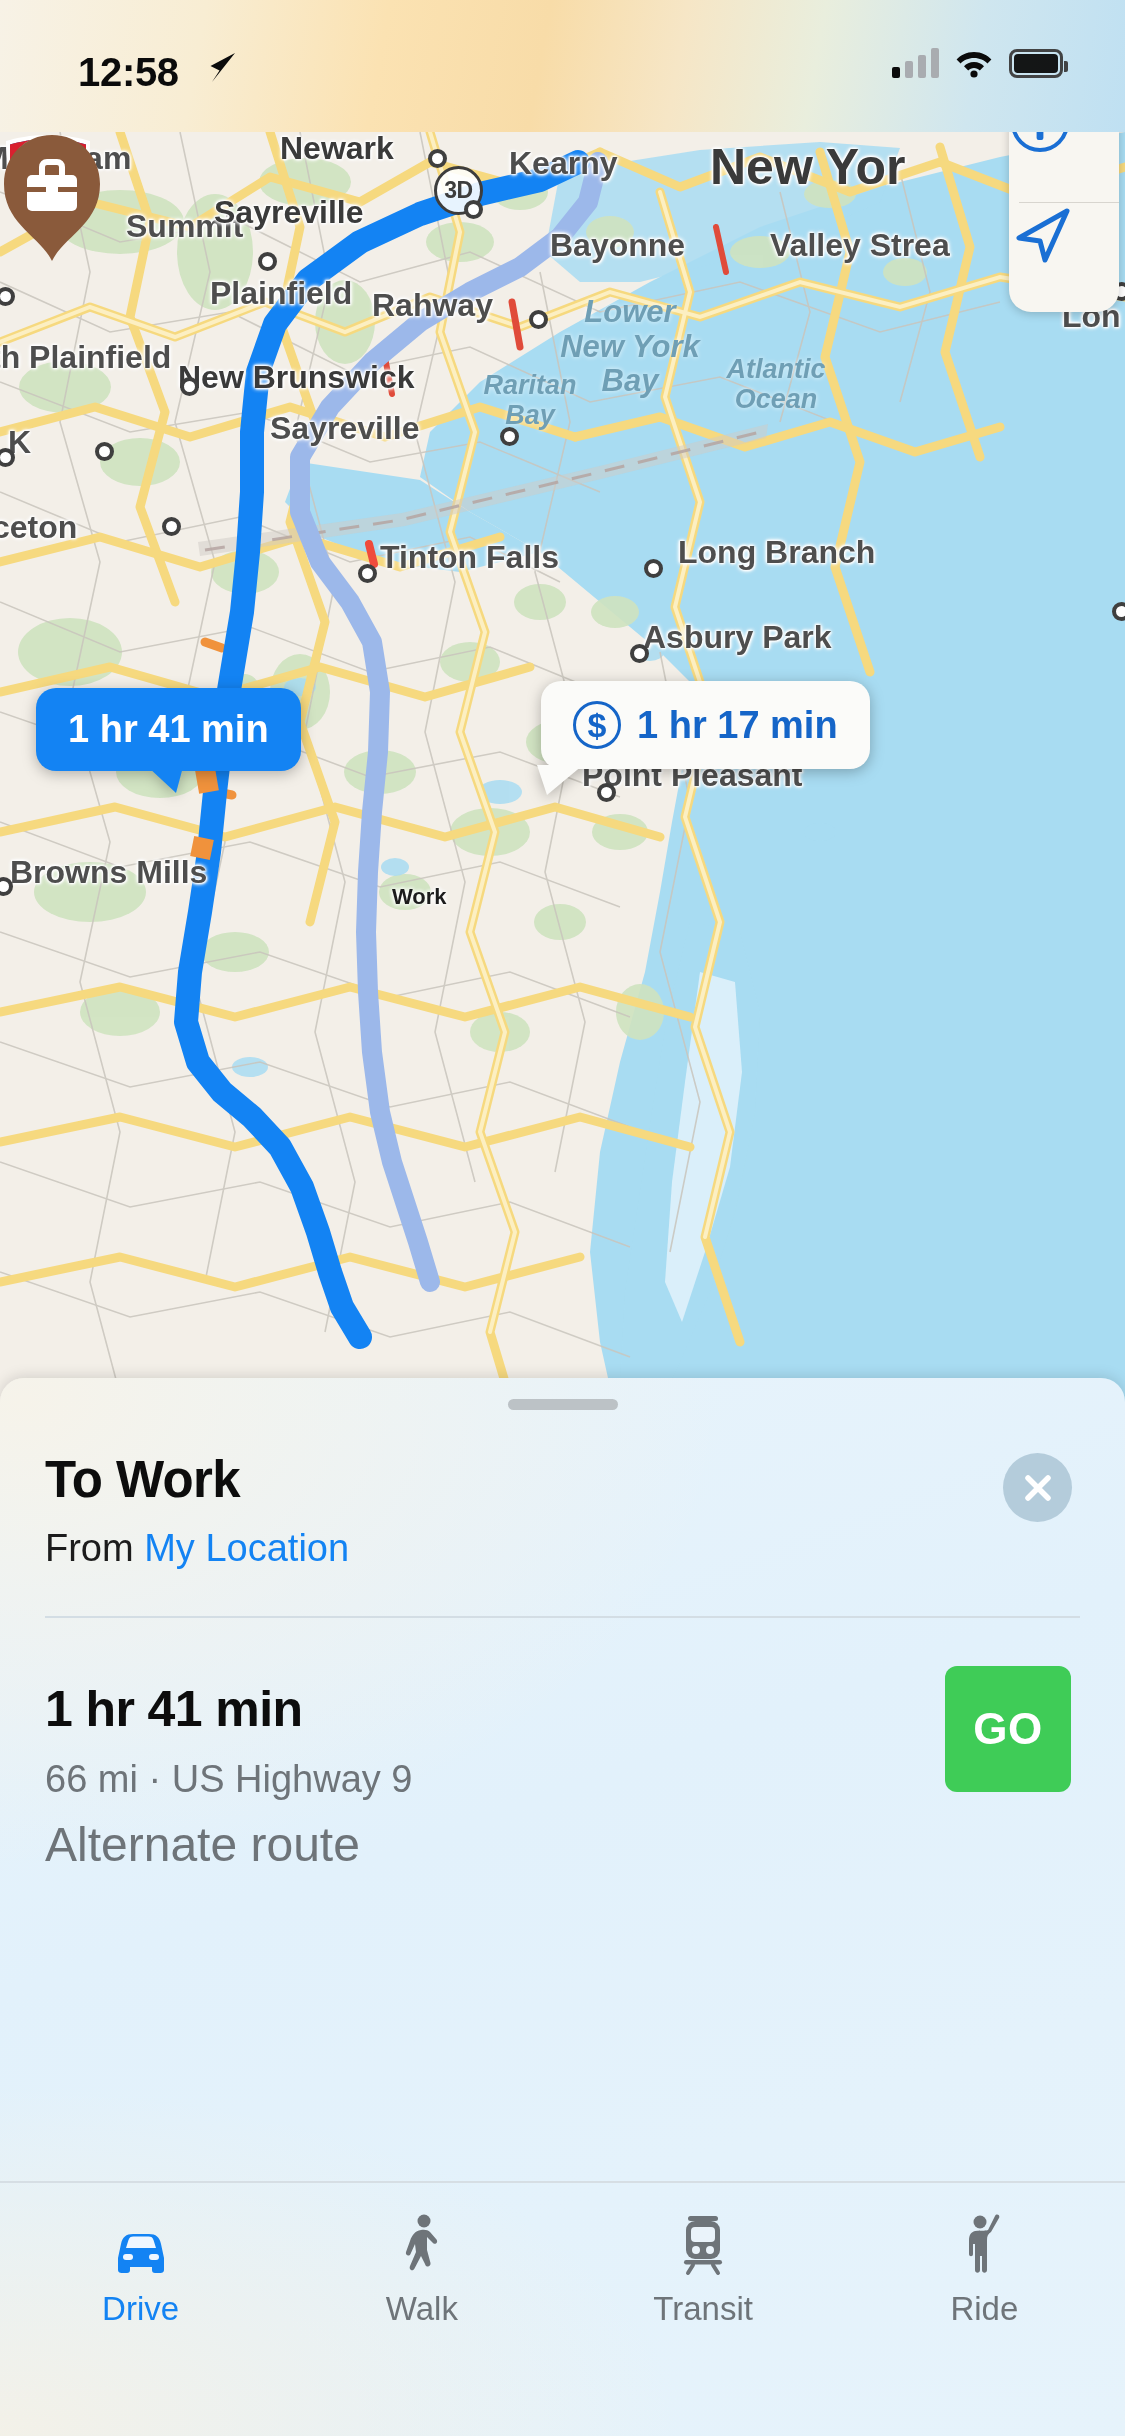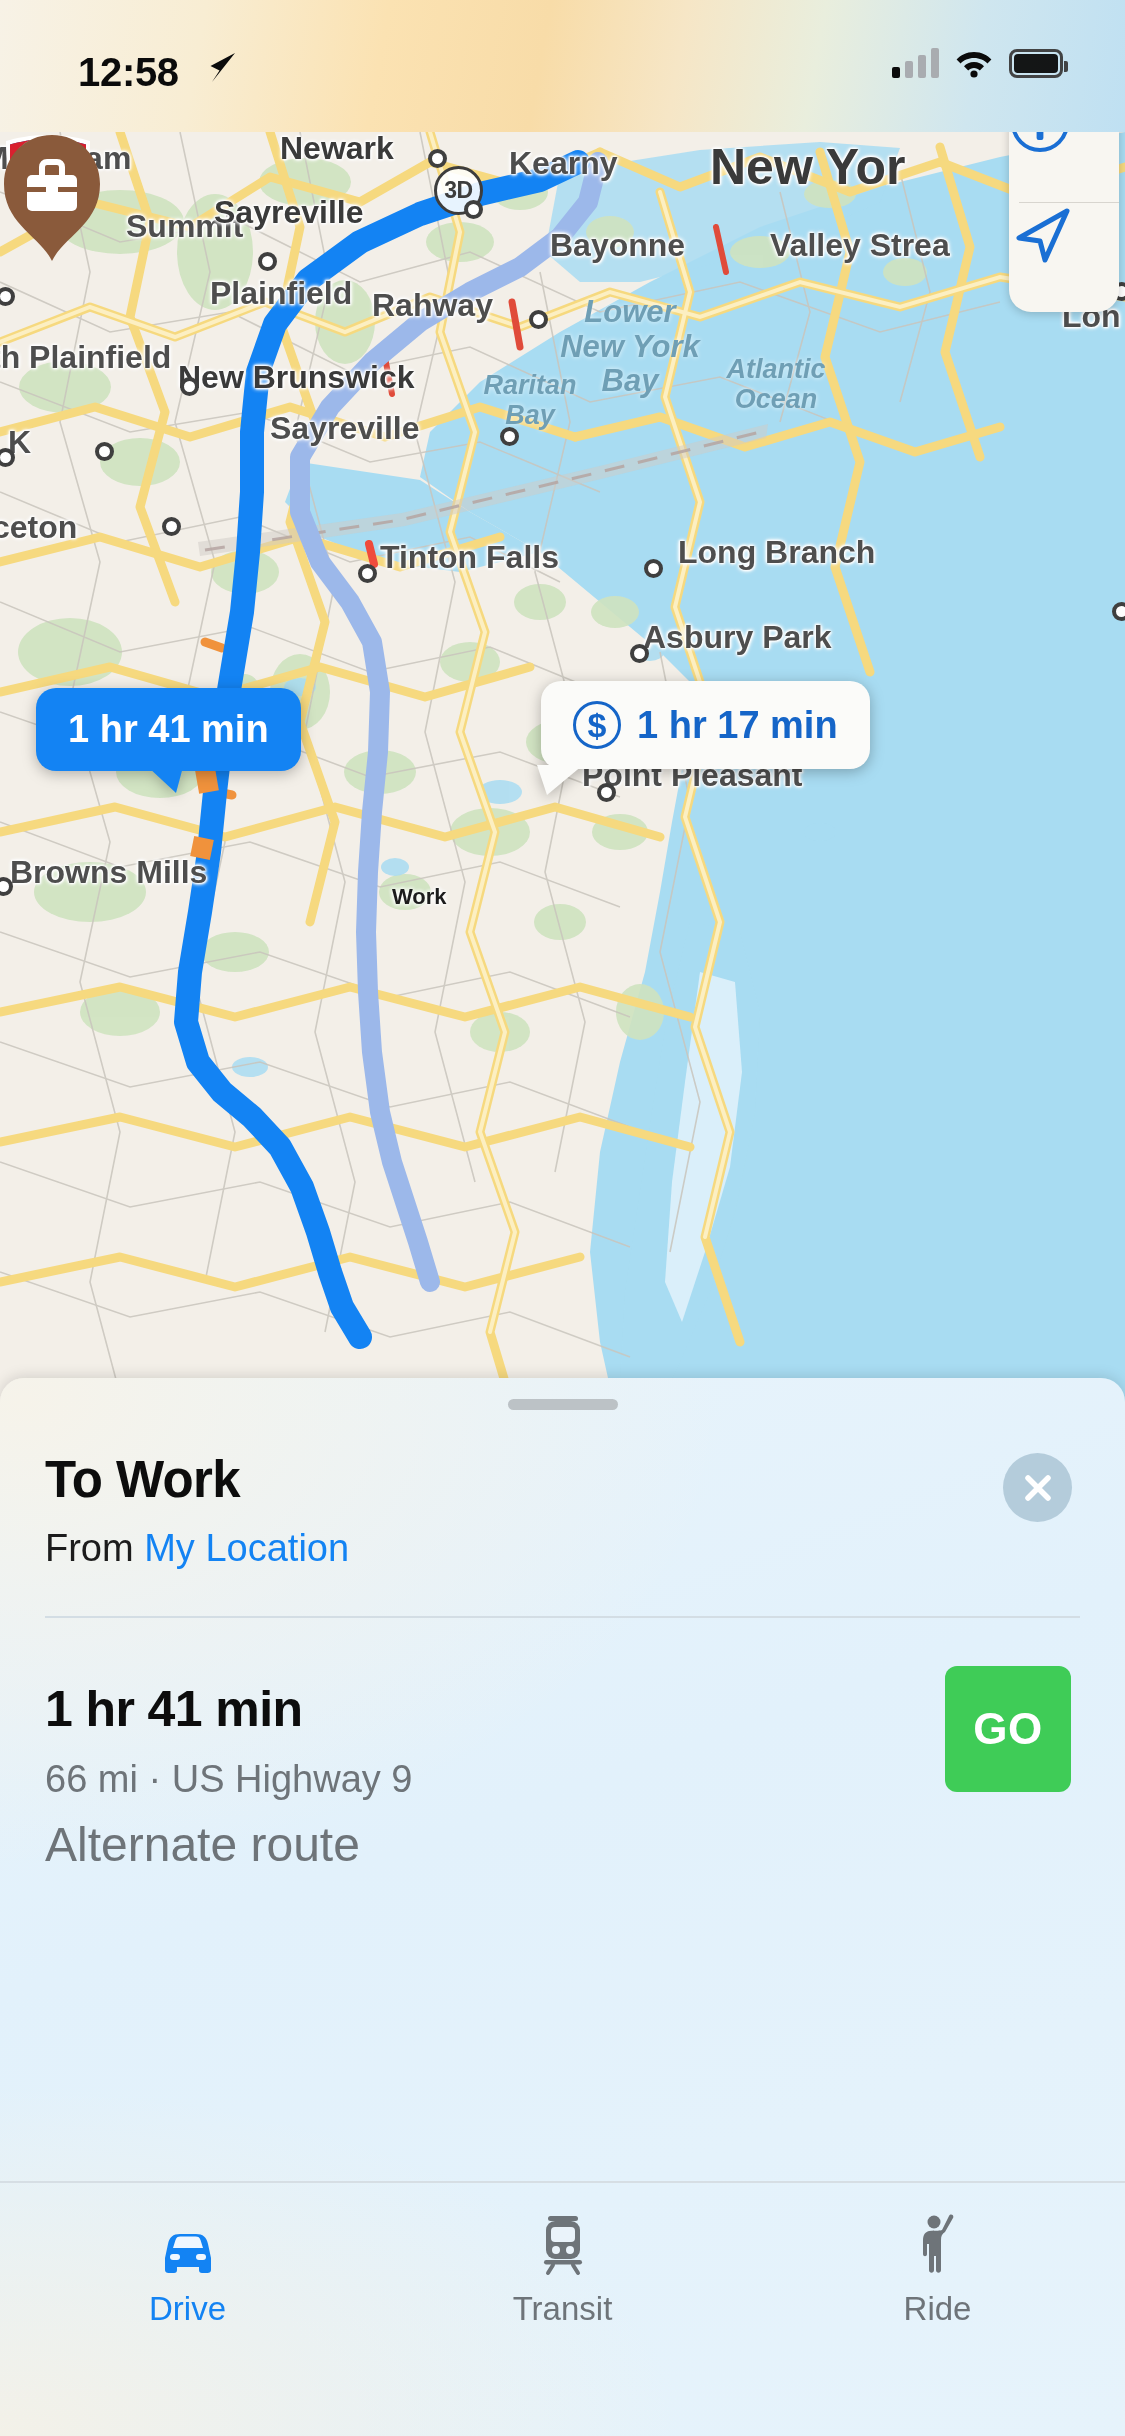--- a/index.html
+++ b/index.html
@@ -532,20 +532,29 @@
           <svg width="62" height="48" viewBox="0 0 62 48">
             <path d="M8 30 L11 16 C12.5 9 16 6 23 6 L39 6 C46 6 49.5 9 51 16 L54 30 L54 42 C54 44 52.5 45 50.5 45 L45 45 C43 45 42 44 42 42 L42 39 L20 39 L20 42 C20 44 19 45 17 45 L11.5 45 C9.5 45 8 44 8 42 Z" fill="#1383f3"></path>
             <path d="M16 20 L18.5 12 C19.3 9.5 20.6 8.5 23.5 8.5 L38.5 8.5 C41.4 8.5 42.7 9.5 43.5 12 L46 20 Z" fill="#f0f7ff"></path>
             <rect x="13" y="26" width="10" height="6" rx="3" fill="#f0f7ff"></rect>
             <rect x="39" y="26" width="10" height="6" rx="3" fill="#f0f7ff"></rect>
           </svg>
         </span>
         <span class="tlabel">Drive</span>
       </div>
 
+      <div class="tab">
+        <span class="ticon">
+          <svg width="44" height="62" viewBox="0 0 44 62">
+            <circle cx="24" cy="7" r="6.5" fill="#6e7479"></circle>
+            <path d="M21 16 C15 17 12 21 10 27 L6 38 C5 41 9 43 10.5 40 L15 30 L16 38 L10 52 C8.5 56 13 58 14.5 54.5 L21 42 L25 50 C26 54 31 53 30.5 49 L27 36 L27 23 L33 29 C35.5 31.5 38.5 28 36.5 25.5 L30 18 C28 16 25 15.5 21 16 Z" fill="#6e7479"></path>
+          </svg>
+        </span>
+        <span class="tlabel">Walk</span>
+      </div>
 
       <div class="tab">
         <span class="ticon">
           <svg width="50" height="62" viewBox="0 0 50 62">
             <rect x="10" y="2" width="30" height="5" rx="2.5" fill="#6e7479"></rect>
             <rect x="8" y="7" width="34" height="38" rx="9" fill="#6e7479"></rect>
             <rect x="13" y="13" width="24" height="15" rx="4" fill="#eaf3fa"></rect>
             <circle cx="18" cy="36" r="4" fill="#eaf3fa"></circle>
             <circle cx="32" cy="36" r="4" fill="#eaf3fa"></circle>
             <rect x="6" y="46" width="38" height="4.5" rx="2.2" fill="#6e7479"></rect>

